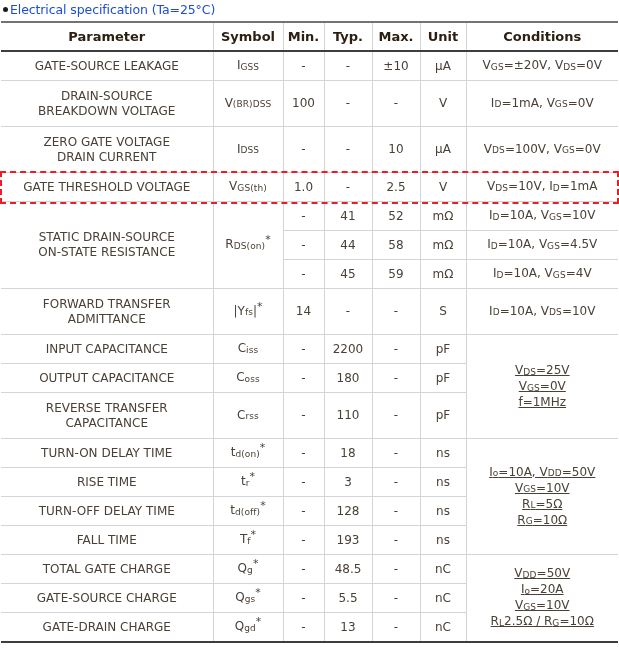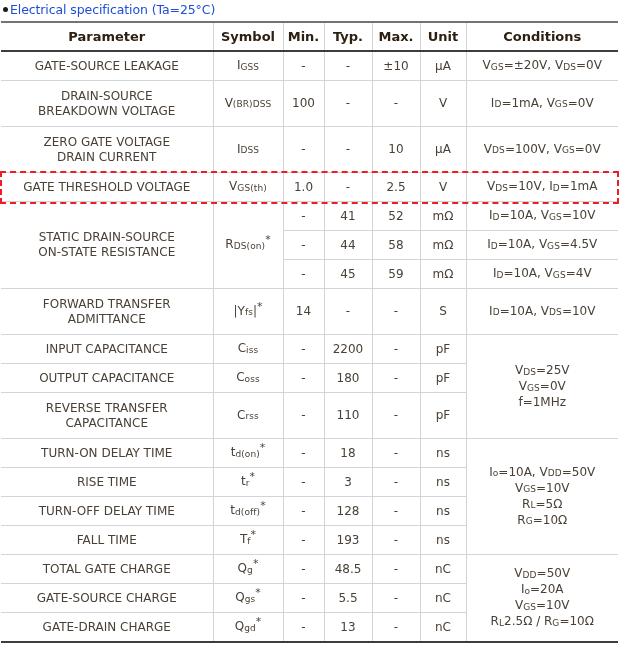--- a/index.html
+++ b/index.html
@@ -89,21 +89,21 @@
     letter-spacing: 0.1px;
   }
   .star {
     font-size: 12px;
     vertical-align: super;
     line-height: 0;
     font-size: 11px;
   }
   .two-line { line-height: 16px; }
 
-  .cond-multi { line-height: 17px; }
+  .cond-multi { line-height: 17px; text-decoration: underline; }
 
   .hl-box {
     position: absolute;
     border: 2px dashed #ee1c25;
     box-sizing: border-box;
     pointer-events: none;
     border-radius: 1px;
   }
 </style>
 </head>

